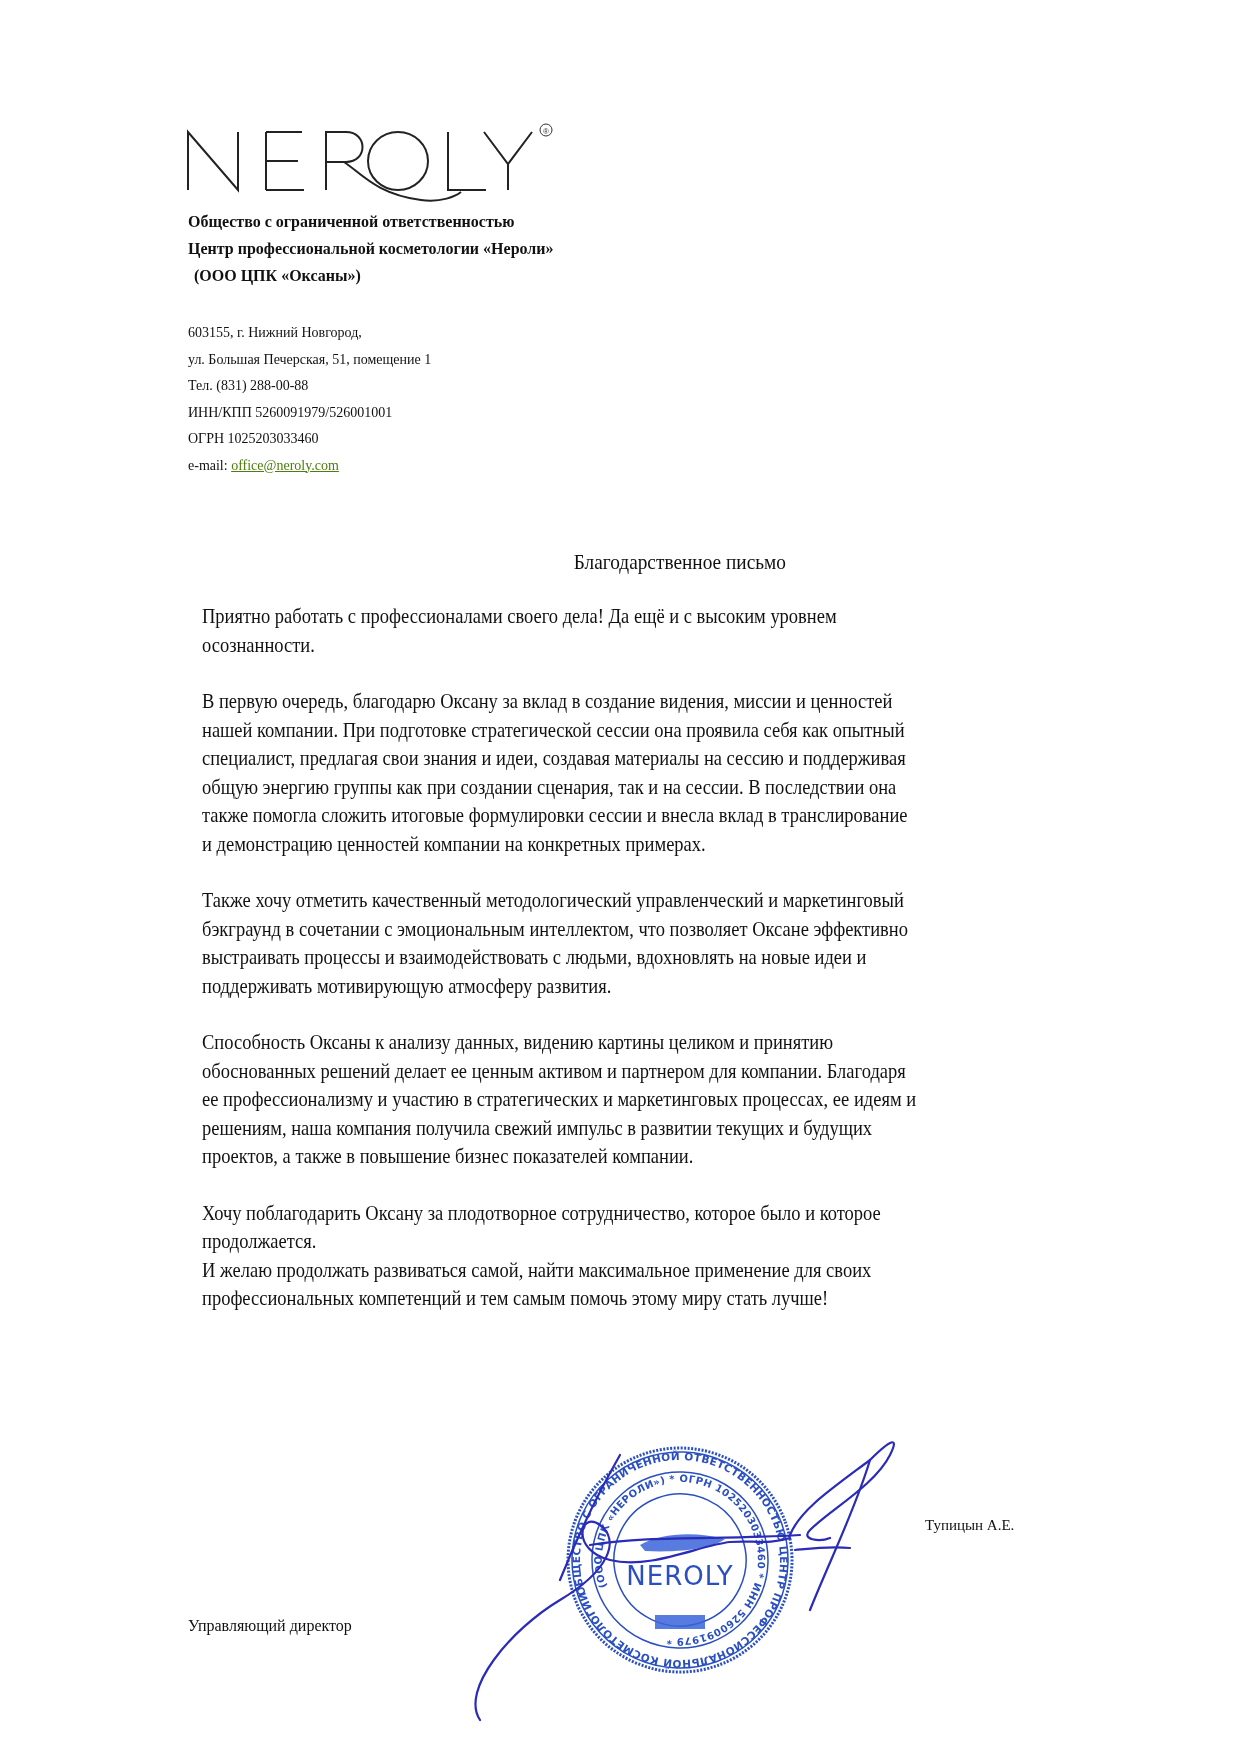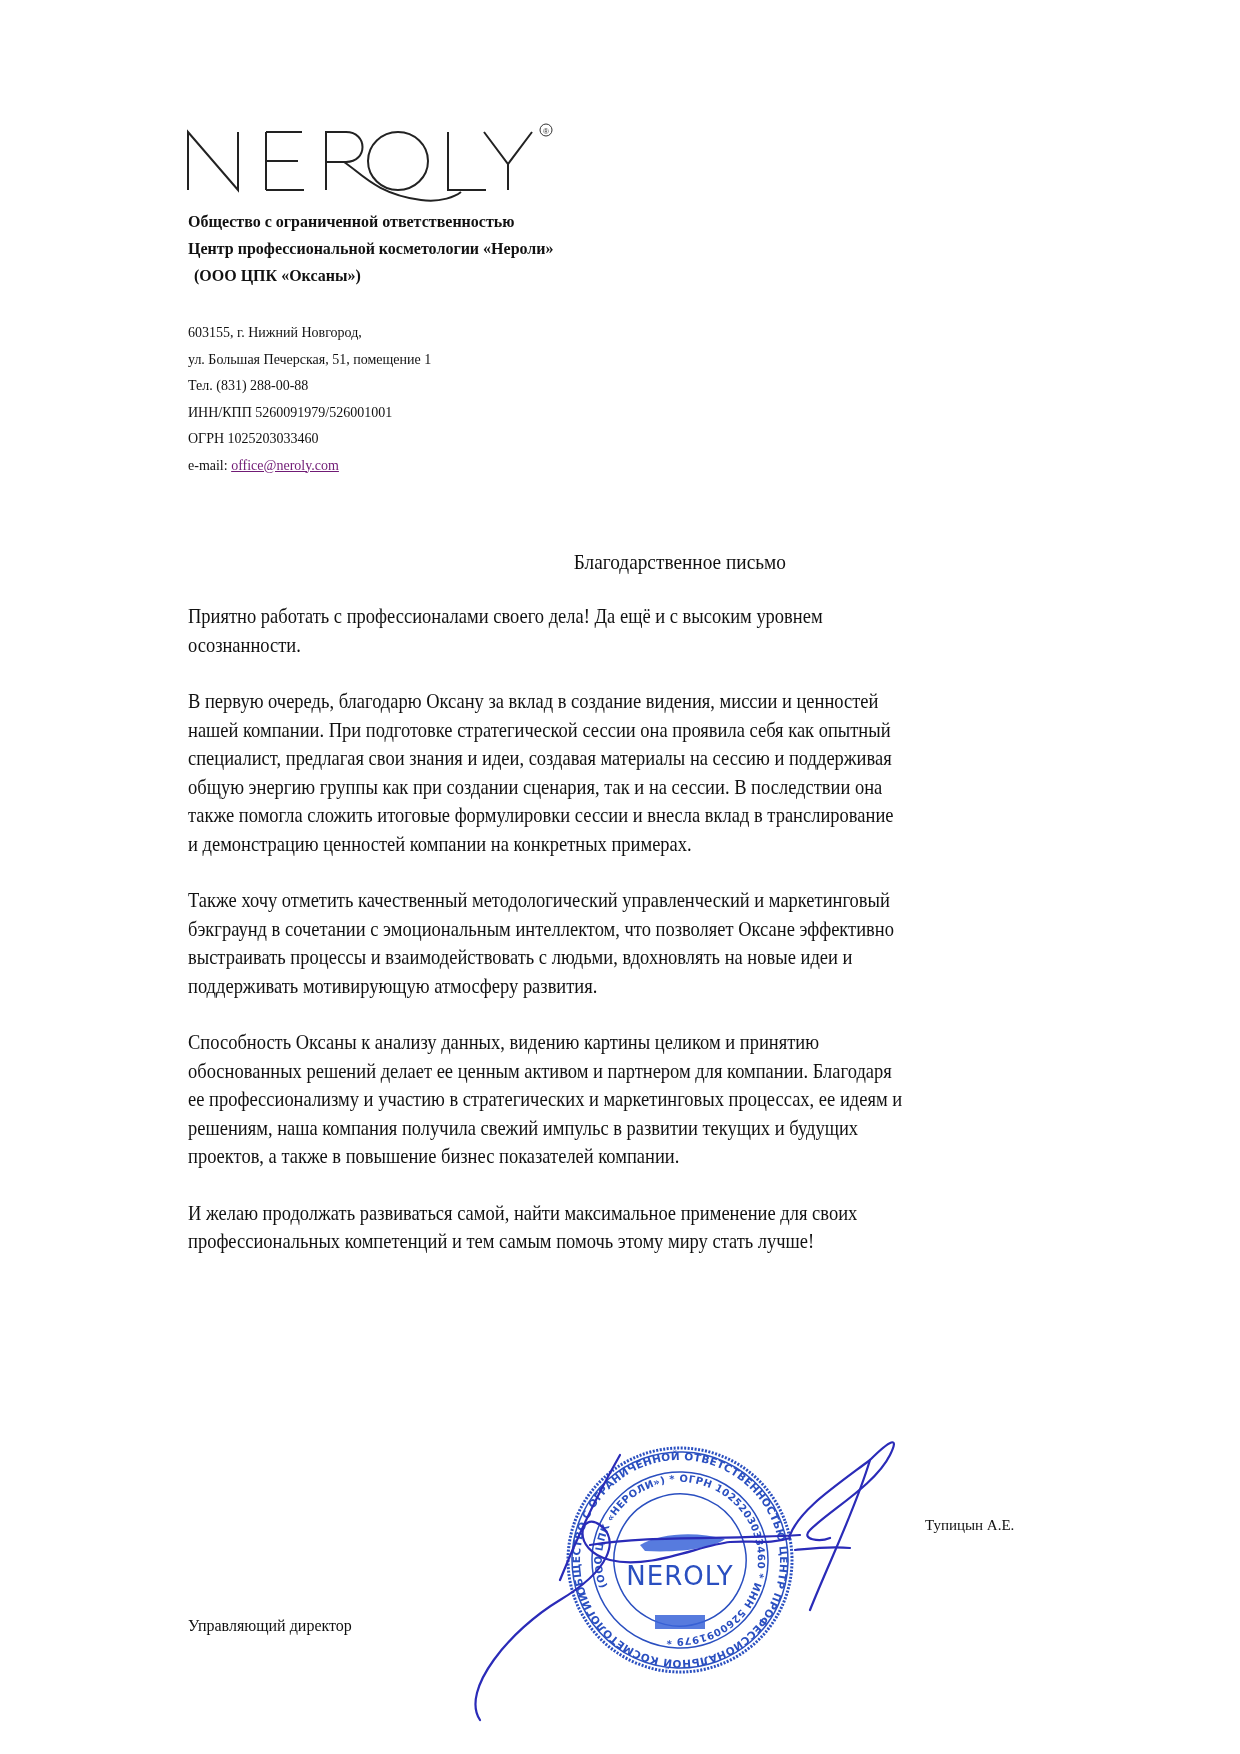--- a/index.html
+++ b/index.html
@@ -9,26 +9,26 @@
 
   .logo { position: absolute; left: 186px; top: 118px; width: 390px; height: 100px; }
   .logo svg { width: 100%; height: 100%; }
 
   .company { position: absolute; left: 188px; top: 208px; font-weight: bold; font-size: 16px; line-height: 27px; }
   .company div { white-space: nowrap; }
   .company .l3 { padding-left: 6px; }
 
   .contacts { position: absolute; left: 188px; top: 320px; font-size: 14px; line-height: 26.5px; }
   .contacts div { white-space: nowrap; }
-  .contacts .email-link { text-decoration: underline; color: #701a75; }
+  .contacts .email-link { text-decoration: underline; color: #4d7c0f; }
 
   .doc-title { position: absolute; left: 0; width: 1240px; top: 550px; text-align: center; font-size: 21px;
                padding-left: 130px; box-sizing: border-box; transform: scaleX(0.92); }
 
-  .body-text { position: absolute; left: 188px; top: 602px; width: 980px; font-size: 21.5px; line-height: 28.5px; }
+  .body-text { position: absolute; left: 202px; top: 602px; width: 980px; font-size: 21.5px; line-height: 28.5px; }
   .para { margin: 0 0 28px 0; }
   .para .line { white-space: nowrap; display: block; transform-origin: left; transform: scaleX(0.86); }
   .para.tight { margin-bottom: 0; }
 
   .sign-role { position: absolute; left: 188px; top: 1617px; font-size: 16px; }
   .sign-name { position: absolute; left: 925px; top: 1517px; font-size: 15px; }
 
   .stamp { position: absolute; left: 565px; top: 1445px; width: 230px; height: 230px; }
   .signature { position: absolute; left: 470px; top: 1430px; width: 560px; height: 300px; pointer-events: none; }
 </style>
@@ -94,20 +94,24 @@
       <span class="line">выстраивать процессы и взаимодействовать с людьми, вдохновлять на новые идеи и</span>
       <span class="line">поддерживать мотивирующую атмосферу развития.</span>
     </div>
     <div class="para">
       <span class="line">Способность Оксаны к анализу данных, видению картины целиком и принятию</span>
       <span class="line">обоснованных решений делает ее ценным активом и партнером для компании. Благодаря</span>
       <span class="line">ее профессионализму и участию в стратегических и маркетинговых процессах, ее идеям и</span>
       <span class="line">решениям, наша компания получила свежий импульс в развитии текущих и будущих</span>
       <span class="line">проектов, а также в повышение бизнес показателей компании.</span>
     </div>
+    <div class="para tight">
+      <span class="line">Хочу поблагодарить Оксану за плодотворное сотрудничество, которое было и которое</span>
+      <span class="line">продолжается.</span>
+    </div>
     <div class="para">
       <span class="line">И желаю продолжать развиваться самой, найти максимальное применение для своих</span>
       <span class="line">профессиональных компетенций и тем самым помочь этому миру стать лучше!</span>
     </div>
   </div>
 
   <div class="sign-role">Управляющий директор</div>
 
   <div class="stamp">
     <svg viewBox="0 0 230 230" width="230" height="230">

